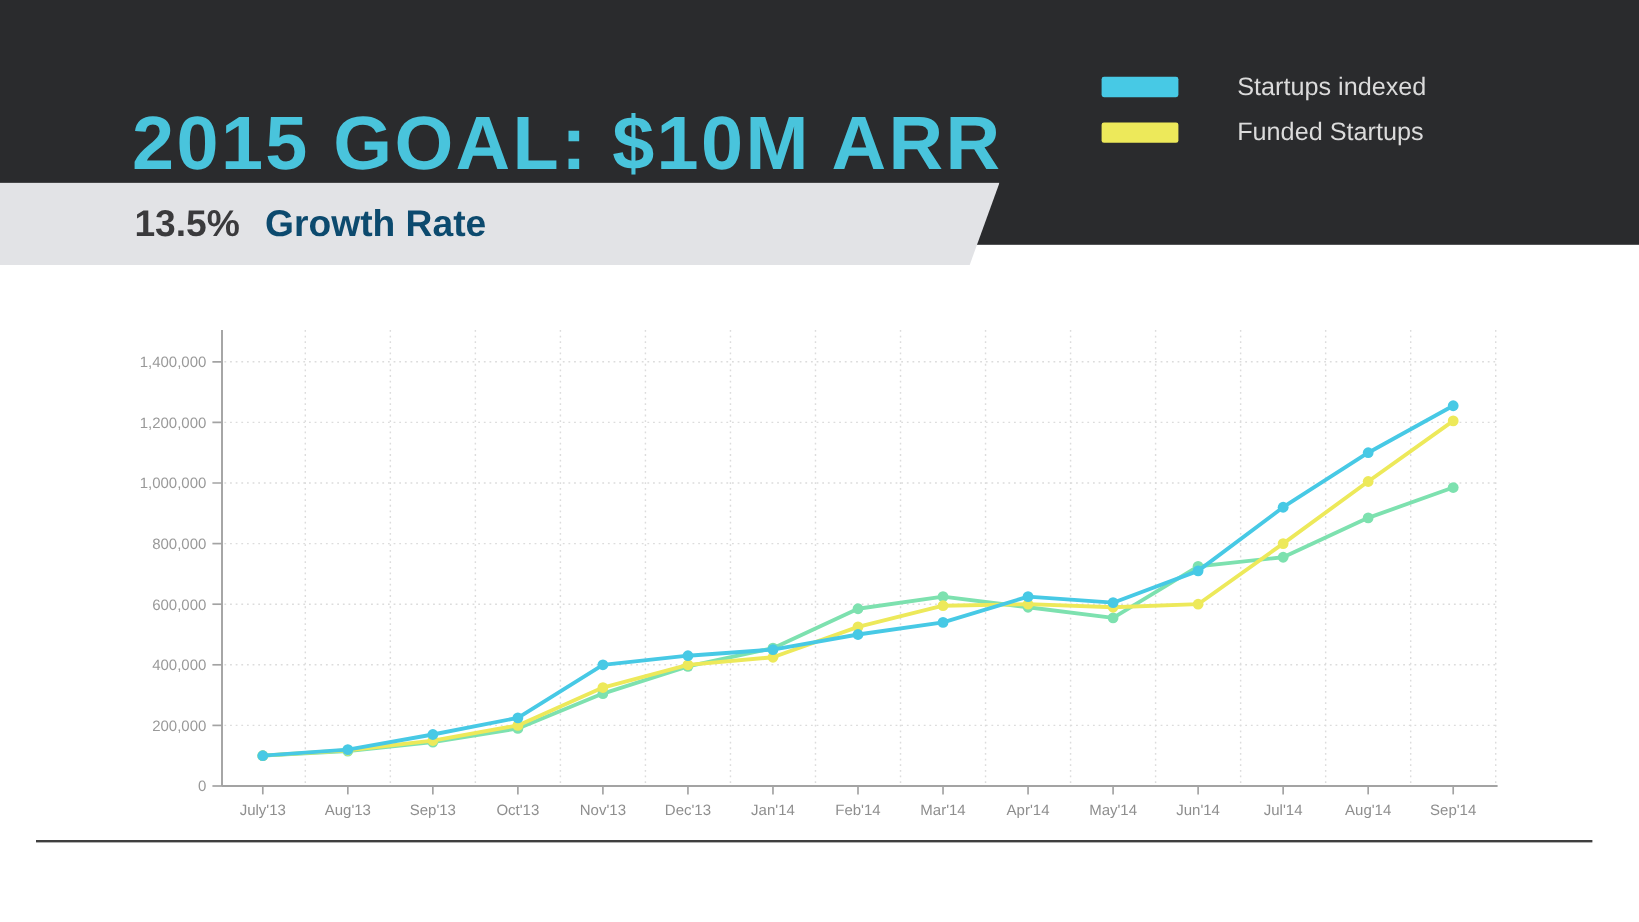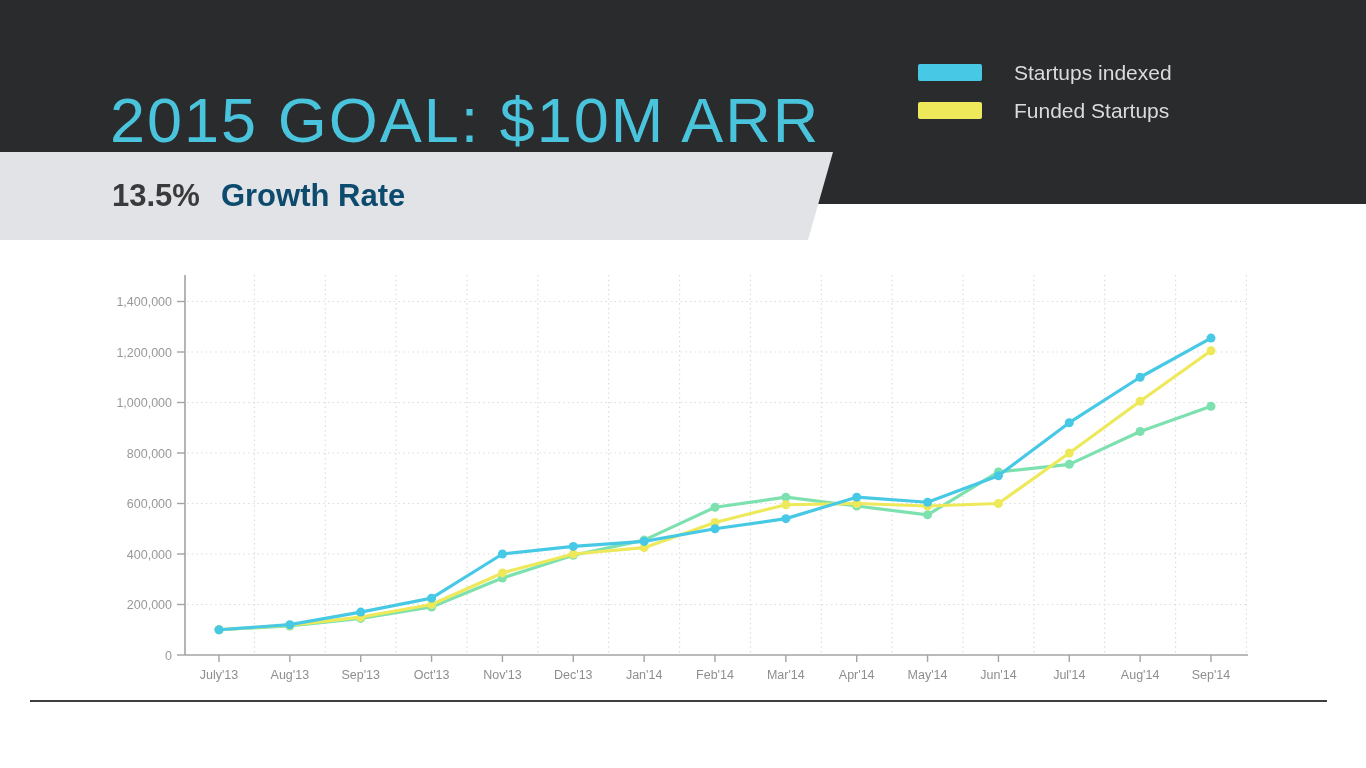--- a/index.html
+++ b/index.html
@@ -14,31 +14,31 @@
   .dark-header {
     position: absolute;
     left: 0; top: 0;
     width: 1366px; height: 204px;
     background: #2A2B2D;
   }
   .slide-title {
     position: absolute;
     left: 110px; top: 84px;
     font-size: 63px;
-    font-weight: 400;
+    font-weight: 700;
     letter-spacing: 2px;
     color: #49C4DC;
     white-space: nowrap;
   }
 
   
   .banner {
     position: absolute;
     left: 0; top: 152px;
-    width: 833px; height: 88px;
+    width: 833px; height: 69px;
     background: #E2E3E6;
     clip-path: polygon(0 0, 100% 0, calc(100% - 25px) 100%, 0 100%);
     display: flex;
     align-items: center;
     padding-left: 112px;
   }
   .banner .pct {
     font-size: 31px;
     font-weight: 700;
     color: #3A3A3C;
@@ -55,20 +55,21 @@
     position: absolute;
     left: 918px; top: 60px;
     display: flex;
     flex-direction: column;
     gap: 13px;
   }
   .legend-row {
     display: flex;
     align-items: center;
     height: 25px;
+    gap: 17px;
   }
   .legend-row .swatch {
     width: 64px; height: 17px;
     border-radius: 2px;
     flex: 0 0 auto;
   }
   .legend-row .legend-label {
     margin-left: 32px;
     font-size: 21px;
     font-weight: 300;

